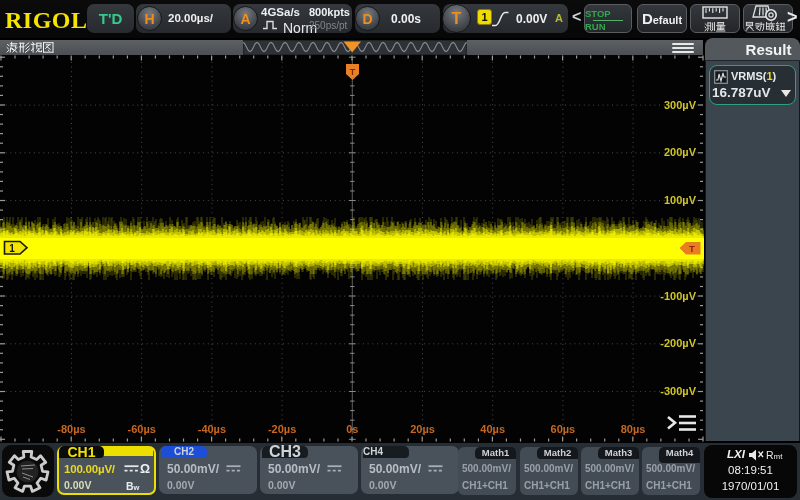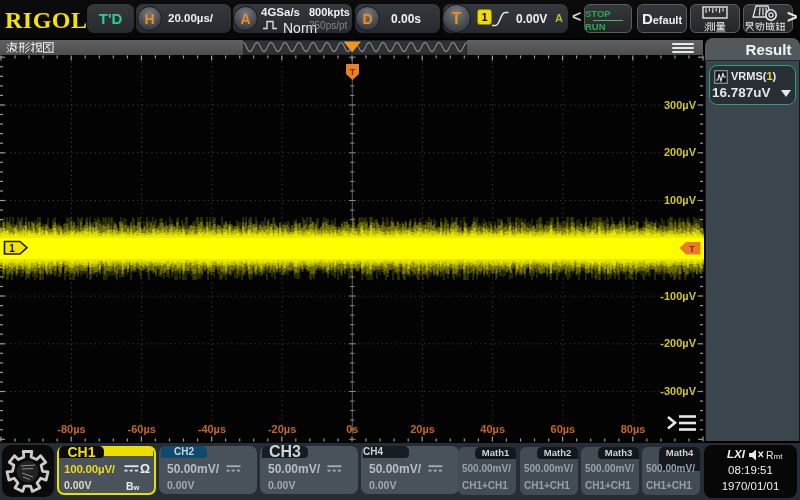--- a/index.html
+++ b/index.html
@@ -581,21 +581,21 @@
 <div class="abs" style="left:64px;top:463px;font-size:11.5px;font-weight:bold;color:#e9da1e;letter-spacing:-0.2px;">100.00µV/</div>
 <svg class="abs" style="left:124px;top:465px;" width="16" height="8">
     <line x1="0.5" y1="1.2" x2="14.5" y2="1.2" stroke="#e3e6e9" stroke-width="1.8"></line>
     <line x1="0.5" y1="5.7" x2="14.5" y2="5.7" stroke="#e3e6e9" stroke-width="1.8" stroke-dasharray="3 2.2"></line>
   </svg>
 <div class="abs" style="left:140px;top:462px;font-size:12.5px;font-weight:bold;color:#eef1f3;">Ω</div>
 <div class="abs" style="left:64px;top:479px;font-size:10.5px;font-weight:bold;color:#dadcb4;">0.00V</div>
 <div class="abs" style="left:126px;top:480px;font-size:10.5px;font-weight:bold;color:#e8ebee;">B<span style="font-size:7.5px;">w</span></div>
 
 <div class="abs" style="left:159px;top:446px;width:98px;height:48px;background:#49525a;border-radius:7px;"></div>
-<div class="abs" style="left:161px;top:446px;width:46px;height:12px;background:#0c4a6e;border-radius:5px 5px 4px 0;color:#ced3d7;font-weight:bold;font-size:10px;text-align:center;line-height:12px;">CH2</div>
+<div class="abs" style="left:161px;top:446px;width:46px;height:12px;background:#1d4ed8;border-radius:5px 5px 4px 0;color:#ced3d7;font-weight:bold;font-size:10px;text-align:center;line-height:12px;">CH2</div>
 <div class="abs" style="left:167px;top:462px;font-size:12px;font-weight:bold;color:#b7bdc4;">50.00mV/</div>
 <svg class="abs" style="left:226px;top:465px;" width="16" height="8">
     <line x1="0.5" y1="1.2" x2="14.5" y2="1.2" stroke="#a8aeb5" stroke-width="1.8"></line>
     <line x1="0.5" y1="5.7" x2="14.5" y2="5.7" stroke="#a8aeb5" stroke-width="1.8" stroke-dasharray="3 2.2"></line>
   </svg>
 <div class="abs" style="left:167px;top:479px;font-size:10.5px;font-weight:bold;color:#a3a9b0;">0.00V</div>
 <div class="abs" style="left:260px;top:446px;width:98px;height:48px;background:#49525a;border-radius:7px;"></div>
 <div class="abs" style="left:262px;top:446px;width:46px;height:12px;background:#171c21;border-radius:5px 5px 4px 0;color:#ced3d7;font-weight:bold;font-size:16px;text-align:center;line-height:12px;">CH3</div>
 <div class="abs" style="left:268px;top:462px;font-size:12px;font-weight:bold;color:#b7bdc4;">50.00mV/</div>
 <svg class="abs" style="left:327px;top:465px;" width="16" height="8">
@@ -617,21 +617,21 @@
 <div class="abs" style="left:462px;top:480px;font-size:10px;font-weight:bold;color:#99a0a8;">CH1+CH1</div>
 <div class="abs" style="left:520px;top:447px;width:58px;height:48px;background:#434c54;border-radius:6px;"></div>
 <div class="abs" style="left:537px;top:447px;width:41px;height:12px;background:#14181d;border-radius:5px 5px 0 4px;color:#cdd2d6;font-weight:bold;font-size:9.5px;text-align:center;line-height:12px;">Math2</div>
 <div class="abs" style="left:524px;top:463px;font-size:10px;font-weight:bold;color:#99a0a8;">500.00mV/</div>
 <div class="abs" style="left:524px;top:480px;font-size:10px;font-weight:bold;color:#99a0a8;">CH1+CH1</div>
 <div class="abs" style="left:581px;top:447px;width:58px;height:48px;background:#434c54;border-radius:6px;"></div>
 <div class="abs" style="left:598px;top:447px;width:41px;height:12px;background:#14181d;border-radius:5px 5px 0 4px;color:#cdd2d6;font-weight:bold;font-size:9.5px;text-align:center;line-height:12px;">Math3</div>
 <div class="abs" style="left:585px;top:463px;font-size:10px;font-weight:bold;color:#99a0a8;">500.00mV/</div>
 <div class="abs" style="left:585px;top:480px;font-size:10px;font-weight:bold;color:#99a0a8;">CH1+CH1</div>
 <div class="abs" style="left:642px;top:447px;width:58px;height:48px;background:#434c54;border-radius:6px;"></div>
-<div class="abs" style="left:659px;top:447px;width:41px;height:24px;background:#14181d;border-radius:5px 5px 0 4px;color:#cdd2d6;font-weight:bold;font-size:9.5px;text-align:center;line-height:12px;">Math4</div>
+<div class="abs" style="left:659px;top:447px;width:41px;height:16px;background:#14181d;border-radius:5px 5px 0 4px;color:#cdd2d6;font-weight:bold;font-size:9.5px;text-align:center;line-height:12px;">Math4</div>
 <div class="abs" style="left:646px;top:463px;font-size:10px;font-weight:bold;color:#99a0a8;">500.00mV/</div>
 <div class="abs" style="left:646px;top:480px;font-size:10px;font-weight:bold;color:#99a0a8;">CH1+CH1</div>
 
 <div class="abs" style="left:704px;top:445px;width:93px;height:53px;background:#070707;border-radius:8px;"></div>
 <div class="abs" style="left:727px;top:448px;font-size:11.5px;font-weight:bold;font-style:italic;color:#f0f0f0;">LXI</div>
 <svg class="abs" style="left:749px;top:450px;" width="16" height="11">
     <path d="M0 3 h3 l4 -3.4 v10.8 l-4 -3.4 h-3 Z" fill="#e8e8e8"></path>
     <line x1="9.5" y1="1.5" x2="14" y2="7" stroke="#e8e8e8" stroke-width="1.3"></line>
     <line x1="14" y1="1.5" x2="9.5" y2="7" stroke="#e8e8e8" stroke-width="1.3"></line>
   </svg>

